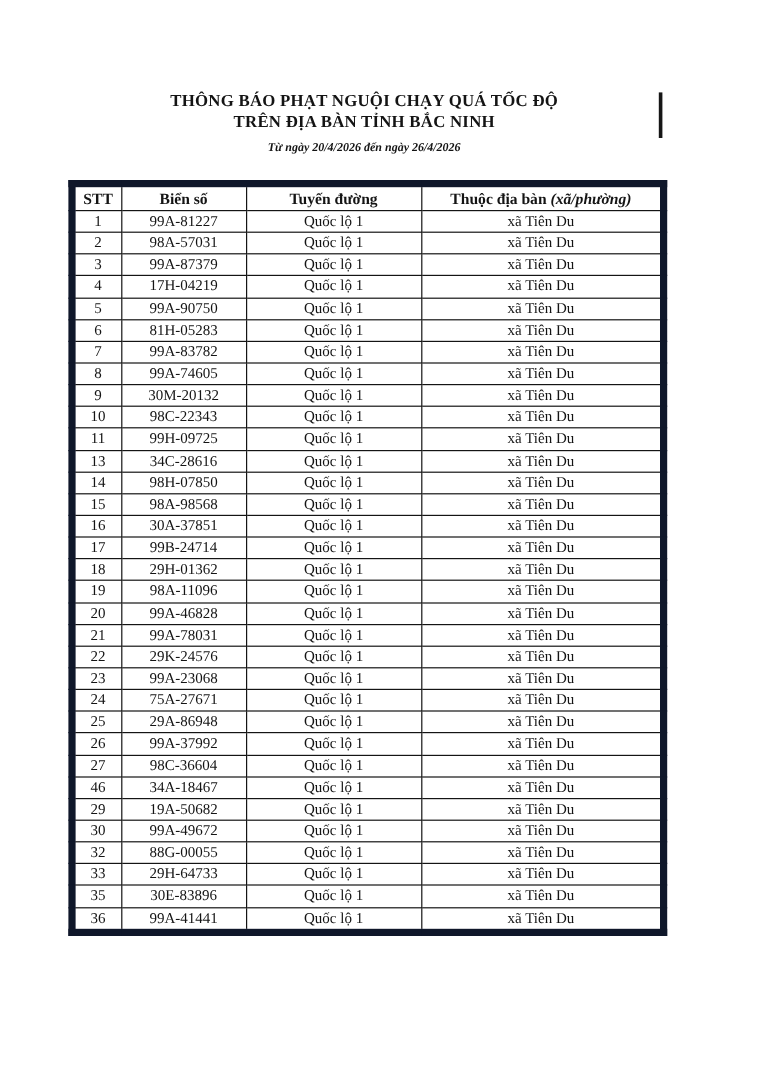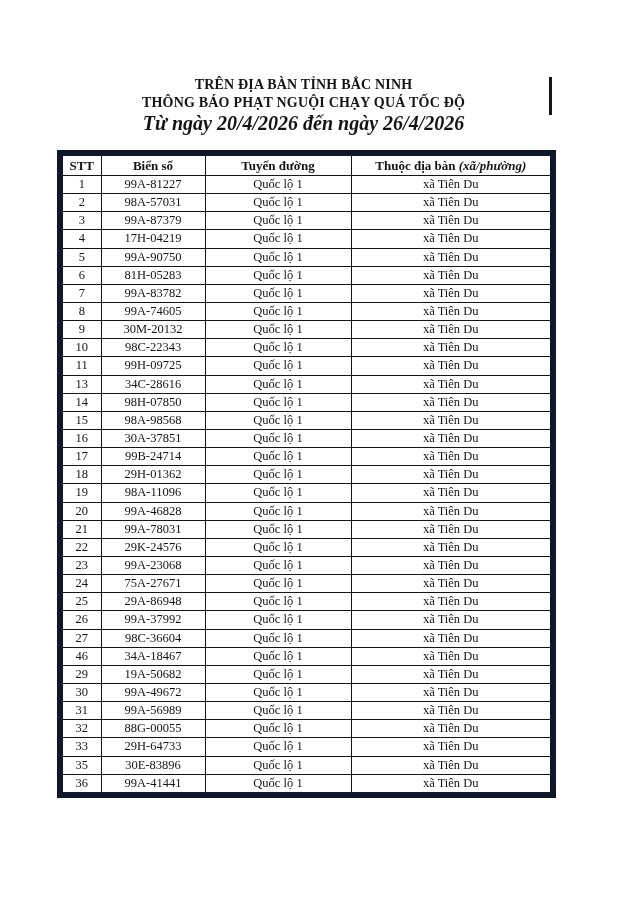--- a/index.html
+++ b/index.html
@@ -26,21 +26,21 @@
   .title-line {
     font-weight: bold;
     font-size: 14px;
     line-height: 18px;
     letter-spacing: 0.2px;
     white-space: nowrap;
   }
   .subtitle-line {
     font-weight: bold;
     font-style: italic;
-    font-size: 20px;
+    font-size: 10px;
     line-height: 19px;
     margin-top: 2px;
     white-space: nowrap;
   }
   .v-mark {
     position: absolute;
     left: 549px;
     top: 77px;
     width: 3px;
     height: 38px;
@@ -78,22 +78,22 @@
     font-style: italic;
     font-weight: bold;
   }
 </style>
 </head>
 <body>
 
 <div class="page">
 
   <div class="title-block">
+    <div class="title-line">THÔNG BÁO PHẠT NGUỘI CHẠY QUÁ TỐC ĐỘ</div>
     <div class="title-line">TRÊN ĐỊA BÀN TỈNH BẮC NINH</div>
-    <div class="title-line">THÔNG BÁO PHẠT NGUỘI CHẠY QUÁ TỐC ĐỘ</div>
     <div class="subtitle-line">Từ ngày 20/4/2026 đến ngày 26/4/2026</div>
   </div>
 
   <div class="v-mark"></div>
 
   <table class="doc-table">
     <colgroup>
       <col style="width:41px">
       <col style="width:104px">
       <col style="width:146px">
@@ -305,26 +305,20 @@
       <td>xã Tiên Du</td>
     </tr>
 
     <tr>
       <td>30</td>
       <td>99A-49672</td>
       <td>Quốc lộ 1</td>
       <td>xã Tiên Du</td>
     </tr>
 
-    <tr>
-      <td>31</td>
-      <td>99A-56989</td>
-      <td>Quốc lộ 1</td>
-      <td>xã Tiên Du</td>
-    </tr>
 
     <tr>
       <td>32</td>
       <td>88G-00055</td>
       <td>Quốc lộ 1</td>
       <td>xã Tiên Du</td>
     </tr>
 
     <tr>
       <td>33</td>

